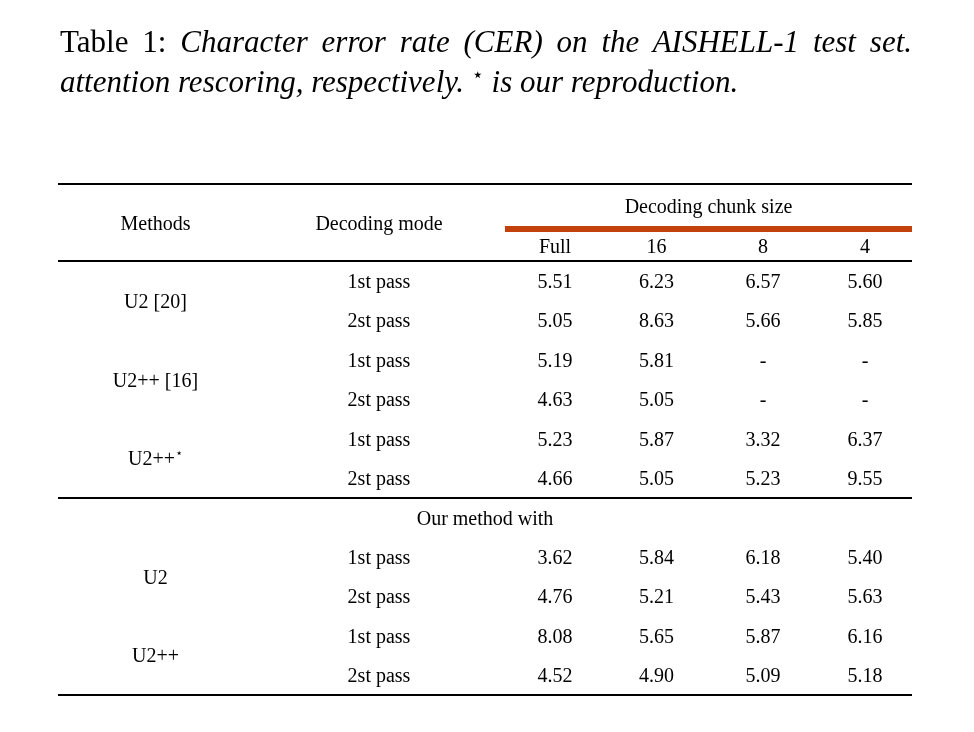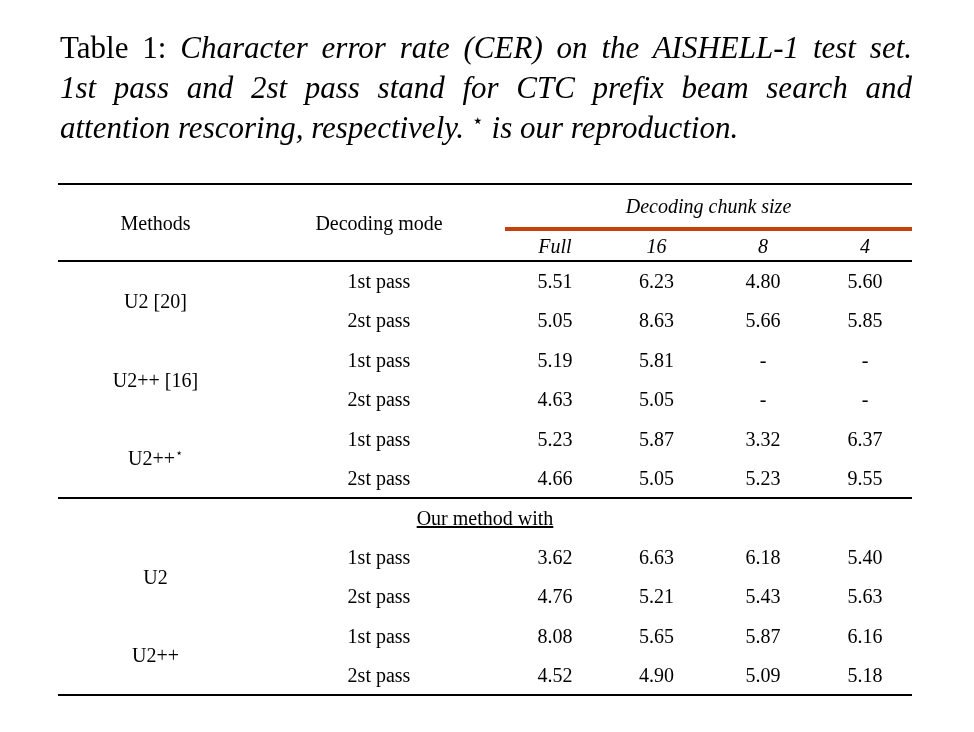--- a/index.html
+++ b/index.html
@@ -16,21 +16,21 @@
     position: relative;
     width: 974px;
     height: 732px;
     background: #ffffff;
   }
 
   
   .caption {
     position: absolute;
     left: 60px;
-    top: 28px;
+    top: 22px;
     width: 852px;
     font-size: 31px;
     line-height: 40px;
   }
   .cap-line {
     white-space: normal;
   }
   .cap-justify {
     text-align: justify;
     text-align-last: justify;
@@ -71,36 +71,34 @@
   .col-methods { width: 195px; }
   .col-mode    { width: 252px; }
   .col-full    { width: 100px; }
   .col-16      { width: 103px; }
   .col-8       { width: 110px; }
   .col-4       { width: 94px;  }
 
   tr.head-row-1 { height: 45px; }
   tr.head-row-2 { height: 32px; }
   tr.body-row   { height: 39.5px; }
-  tr.section-row { height: 39px; text-decoration: underline; }
+  tr.section-row { height: 39px; }
 
   th.left-col, td.method-cell {
     text-align: left;
     padding-left: 20px;
   }
   th.span-head {
     border-bottom: 2.5px solid #000;
   }
   th.chunk-group {
-    border-bottom: 4px solid #c2410c;
-    font-style: italic;
+    border-bottom: 6px solid #c2410c;
   }
   th.sub-head {
     border-bottom: 2.5px solid #000;
-    font-style: italic;
   }
   td.section-cell {
     border-top: 2.5px solid #000;
     text-align: left;
     padding-left: 20px;
     font-weight: bold;
   }
   td.bold, .bold {
     font-weight: bold;
   }
@@ -114,21 +112,20 @@
 </head>
 <body>
 
 <div class="page">
 
   <div class="caption">
     <div class="cap-line cap-justify">
       <span class="cap-label">Table 1:</span>
       <span class="cap-italic">Character error rate (CER) on the AISHELL-1 test set.</span>
     </div>
-    <div class="cap-line cap-justify cap-italic">1st pass and 2st pass stand for CTC prefix beam search and</div>
     <div class="cap-line cap-italic">
       <span>attention rescoring, respectively.</span>
       <sup class="cap-star">⋆</sup>
       <span>is our reproduction.</span>
     </div>
   </div>
 
   <table class="results">
     <colgroup>
       <col class="col-methods">
@@ -151,21 +148,21 @@
         <th class="sub-head">4</th>
       </tr>
     </thead>
     <tbody>
 
       <tr class="body-row">
         <td rowspan="2" class="method-cell">U2 [20]</td>
         <td>1st pass</td>
         <td>5.51</td>
         <td>6.23</td>
-        <td>4.80</td>
+        <td>6.57</td>
         <td>5.60</td>
       </tr>
       <tr class="body-row">
         <td>2st pass</td>
         <td>5.05</td>
         <td>8.63</td>
         <td>5.66</td>
         <td>5.85</td>
       </tr>
 
@@ -202,21 +199,21 @@
       </tr>
 
       <tr class="section-row">
         <td colspan="6" class="section-cell">Our method with</td>
       </tr>
 
       <tr class="body-row">
         <td rowspan="2" class="method-cell">U2</td>
         <td>1st pass</td>
         <td>3.62</td>
-        <td>6.63</td>
+        <td>5.84</td>
         <td>6.18</td>
         <td>5.40</td>
       </tr>
       <tr class="body-row">
         <td>2st pass</td>
         <td>4.76</td>
         <td>5.21</td>
         <td>5.43</td>
         <td>5.63</td>
       </tr>

